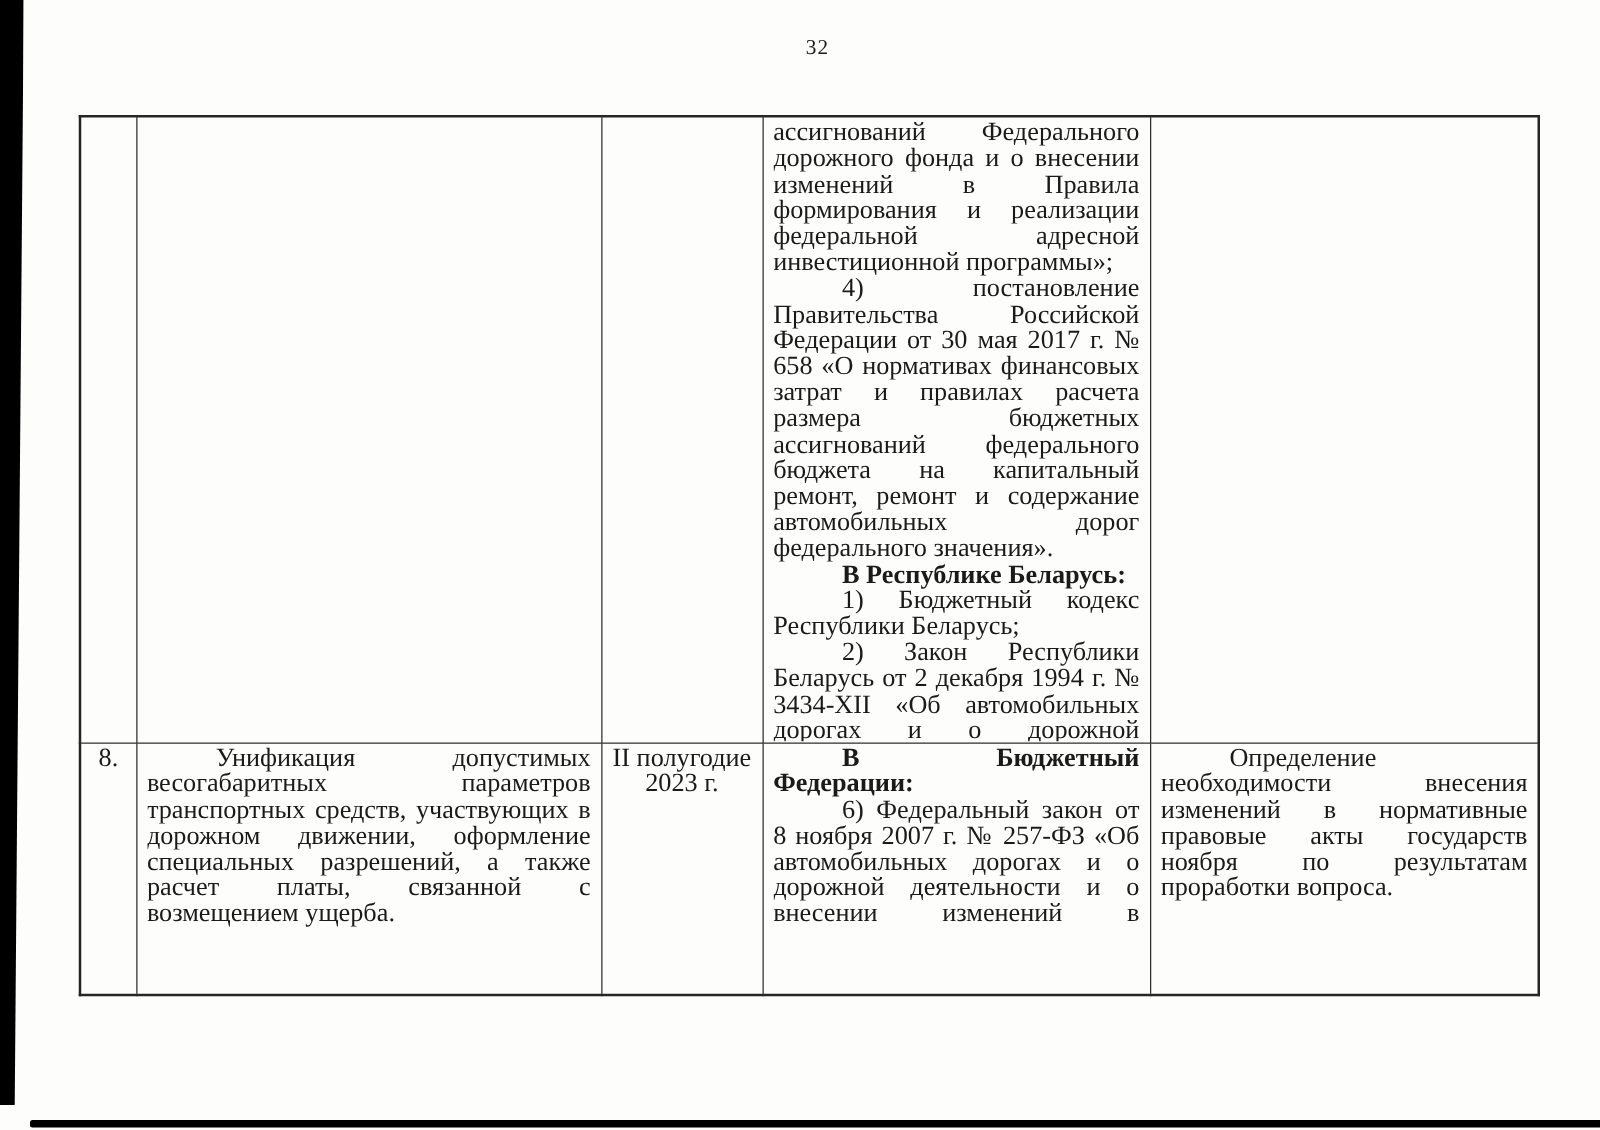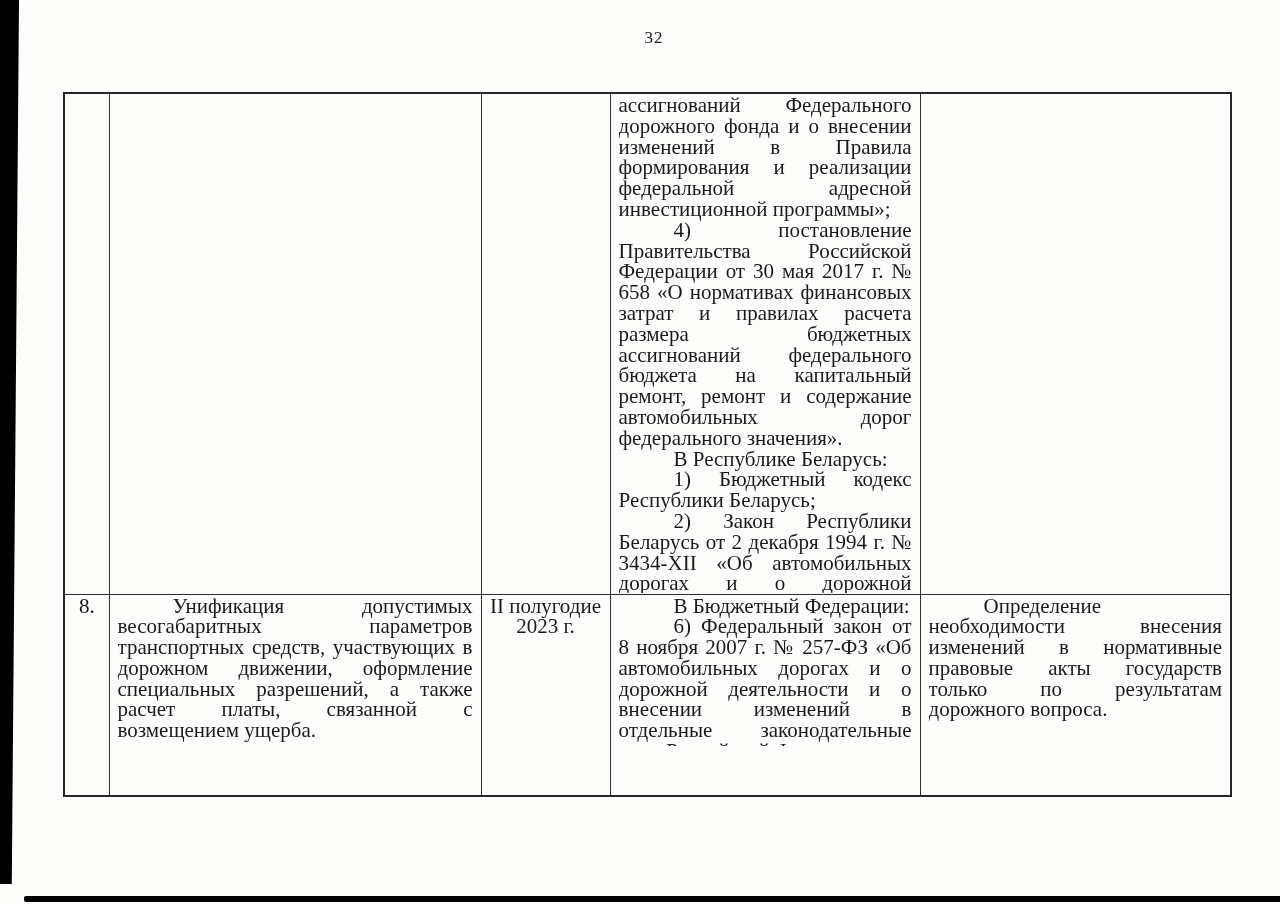--- a/index.html
+++ b/index.html
@@ -68,21 +68,21 @@
 
   .clip-tall { height: 498px; overflow: hidden; }
   .clip-short { height: 150px; overflow: hidden; }
 
   .para {
     text-align: justify;
     text-indent: 55px;
     margin: 0;
   }
   .para.cont { text-indent: 0; }
-  .para.bold { font-weight: normal; }
+  .para.bold { font-weight: bold; }
 
   .num-cell { text-align: center; }
   .date-cell { text-align: center; }
   .date-line { }
 </style>
 </head>
 <body>
 
 <div class="page">
 
@@ -132,20 +132,20 @@
       </td>
       <td>
         <div class="clip-short">
           <p class="para bold">В Бюджетный Федерации:</p>
           <p class="para">6) Федеральный закон от 8 ноября 2007 г. № 257-ФЗ «Об автомобильных дорогах и о дорожной деятельности и о внесении изменений в отдельные законодательные акты Российской Федерации»;</p>
           <p class="para">4) постановление Правительства Российской</p>
         </div>
       </td>
       <td>
         <div class="clip-short">
-          <p class="para">Определение необходимости внесения изменений в нормативные правовые акты государств только по результатам дорожного вопроса.</p>
+          <p class="para">Определение необходимости внесения изменений в нормативные правовые акты государств ноября по результатам проработки вопроса.</p>
         </div>
       </td>
     </tr>
   </tbody>
     </table>
 
 </div>
 
 </body></html>

